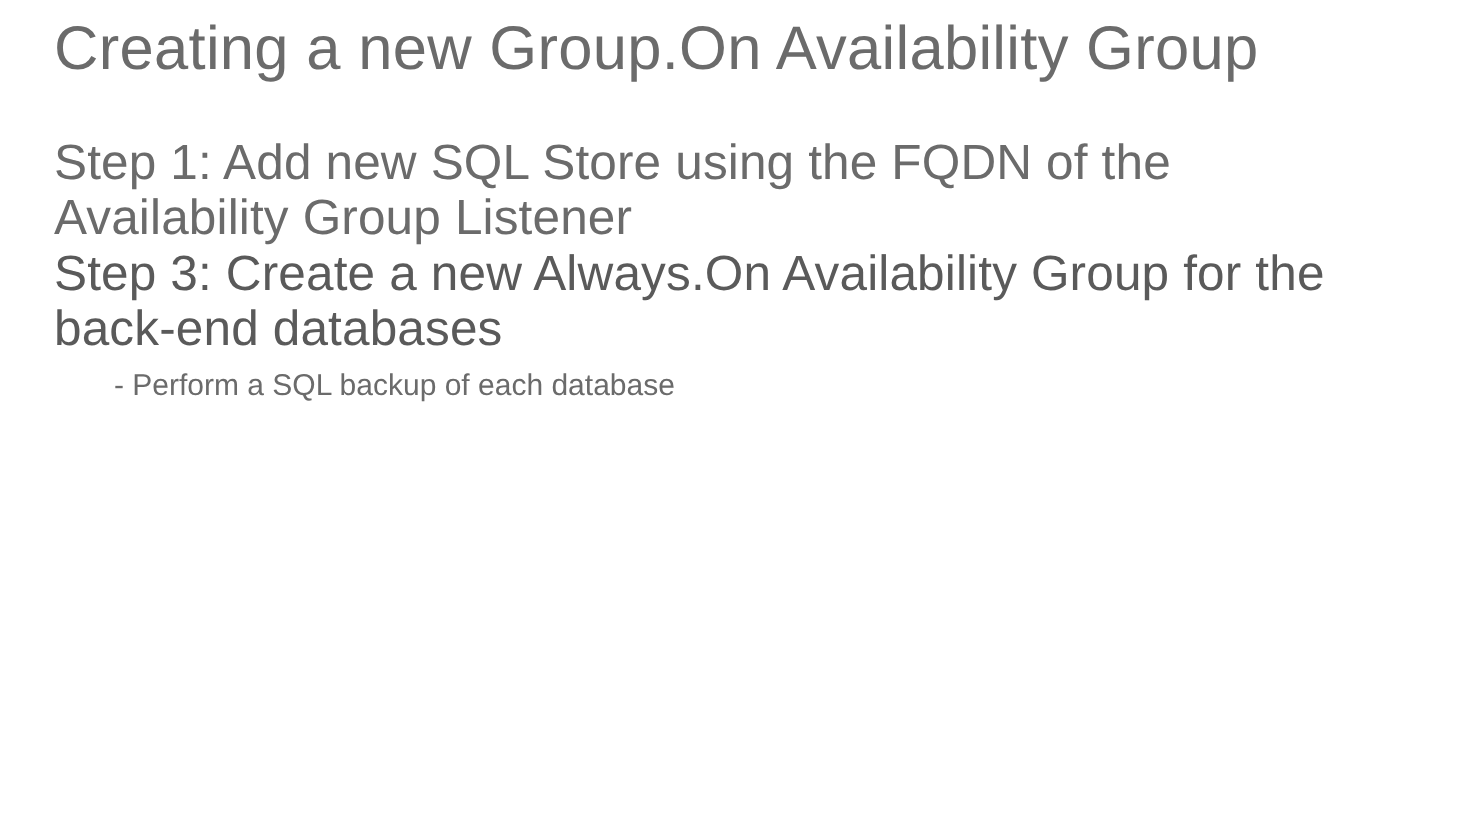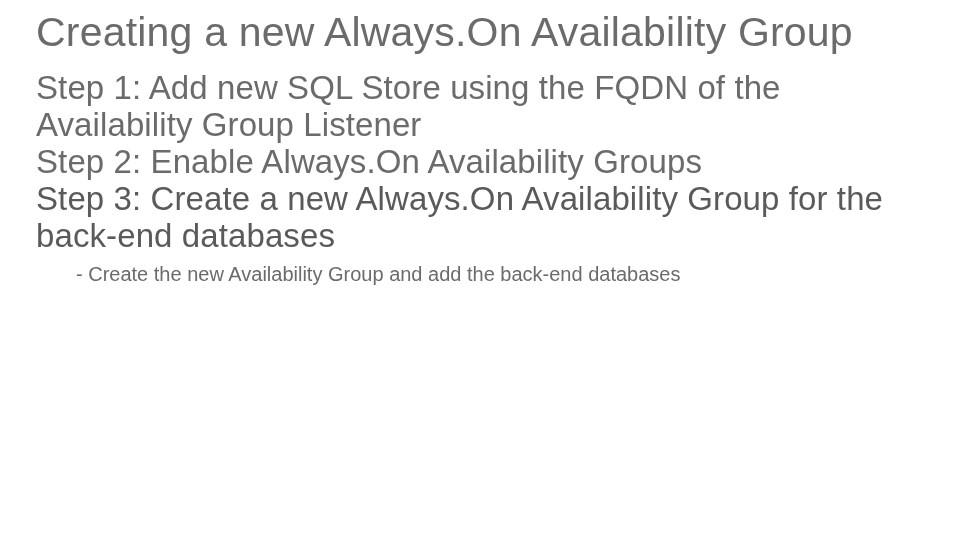--- a/index.html
+++ b/index.html
@@ -1,33 +1,32 @@
 <!DOCTYPE html>
 <html><head>
 <meta charset="utf-8">
 <style>
   * { margin: 0; padding: 0; box-sizing: border-box; }
   html, body { width: 979px; height: 551px; background: #ffffff; font-family: "Segoe UI Light", "Segoe UI", Arial, sans-serif; color: #6b6b6b; }
   .slide { padding: 10px 36px 0 36px; }
   .title { font-size: 41px; font-weight: 300; line-height: 1.1; color: #6b6b6b; letter-spacing: 0.2px; }
-  .steps { margin-top: 15px; }
+  .steps { margin-top: 35px; }
   .step { font-size: 33px; font-weight: 300; line-height: 1.12; color: #6b6b6b; letter-spacing: 0.1px; }
   .step.emph { font-weight: 400; color: #5a5a5a; }
   .sublist { margin: 6px 0 4px 40px; }
   .subitem { font-size: 20px; font-weight: 400; line-height: 1.35; color: #6b6b6b; }
 </style>
 </head>
 <body>
 
 <div class="slide">
-  <div class="title">Creating a new Always.On Availability Group</div>
+  <div class="title">Creating a new Group.On Availability Group</div>
 
   <div class="steps">
     <div class="step">Step 1: Add new SQL Store using the FQDN of the Availability Group Listener</div>
-    <div class="step">Step 2:  Enable Always.On Availability Groups</div>
     <div class="step emph">Step 3: Create a new Always.On Availability Group for the back-end databases</div>
 
     <div class="sublist">
-      <div class="subitem">- Create the new Availability Group and add the back-end databases</div>
+      <div class="subitem">- Perform a SQL backup of each database</div>
     </div>
 
   </div>
 </div>
 
 </body></html>

